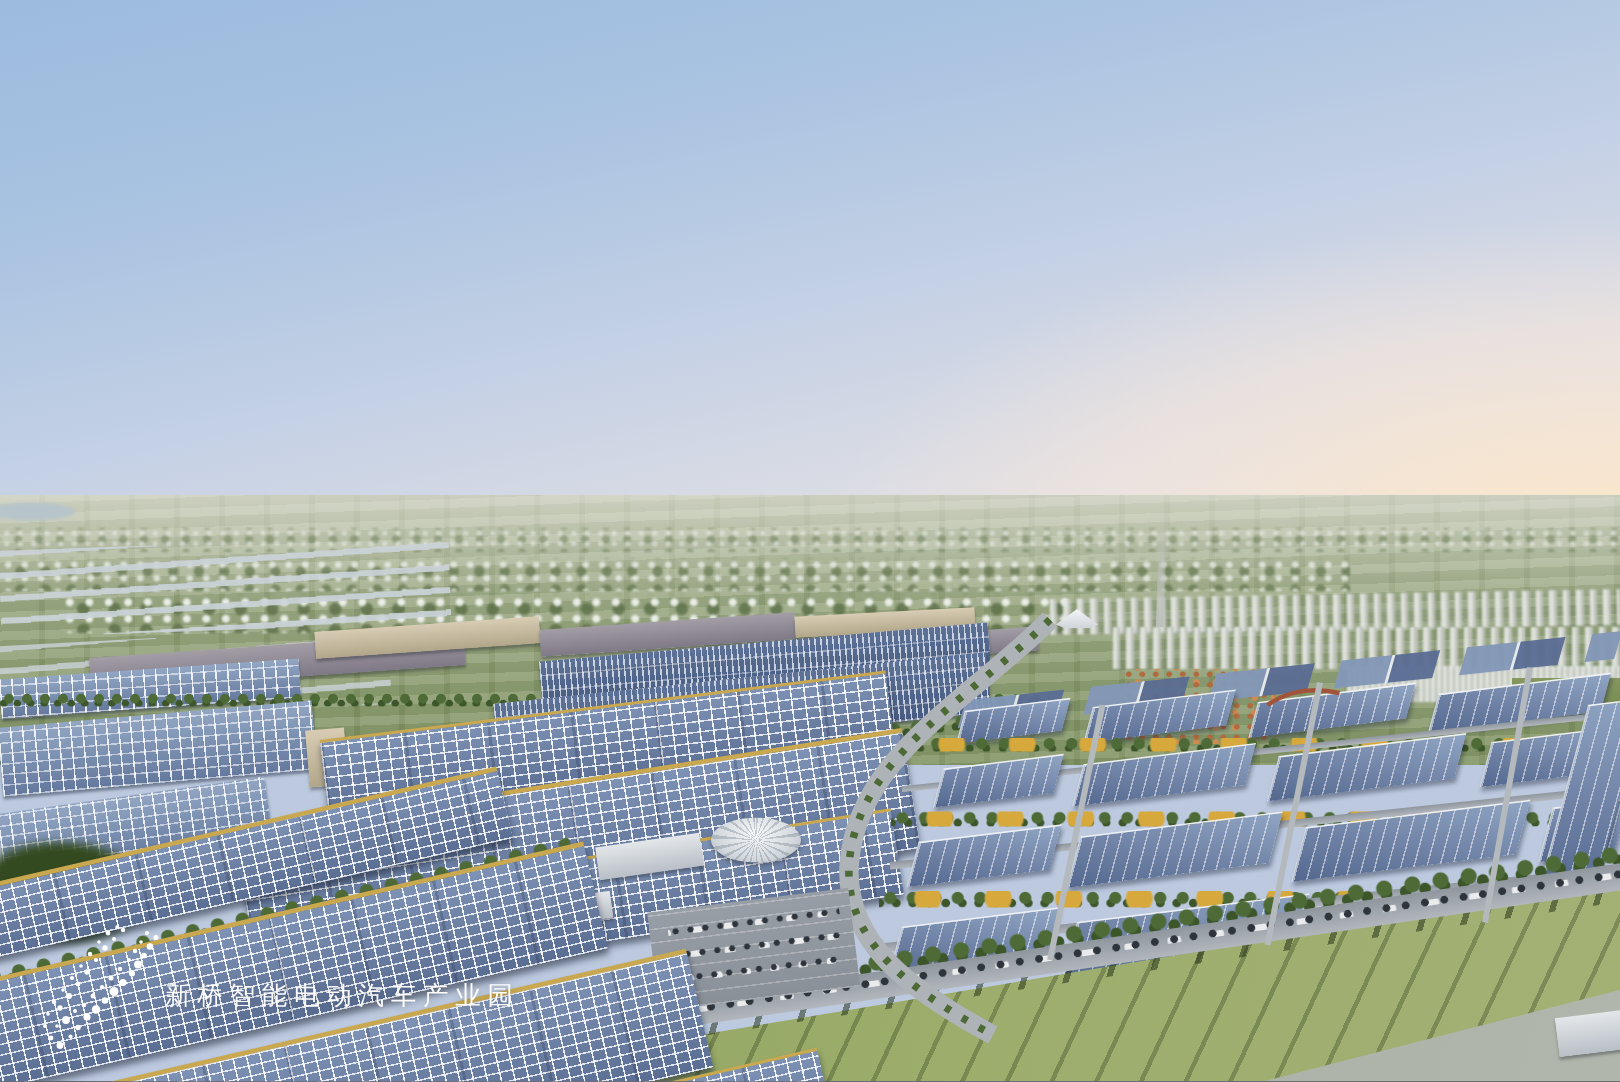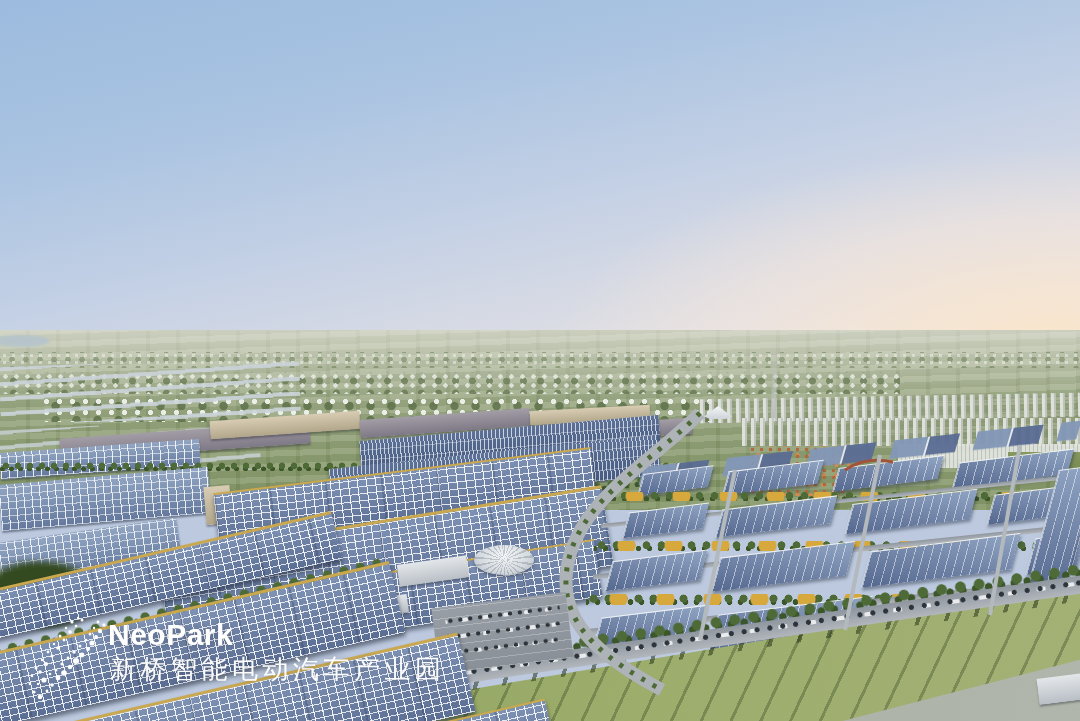--- a/index.html
+++ b/index.html
@@ -91,21 +91,21 @@
       repeating-conic-gradient(rgba(120,132,144,.38) 0 5deg,rgba(0,0,0,0) 5deg 16deg),
       radial-gradient(ellipse at 50% 35%,#f6f8f9 0%,#d2d8dd 62%,#a9b1ba 100%);
     box-shadow:0 2px 3px rgba(40,45,55,.45);}
   .canopy{background:linear-gradient(180deg,#f4f6f8,#cfd4d9);
     clip-path:polygon(50% 0,100% 80%,78% 100%,22% 100%,0 80%);box-shadow:0 1px 2px rgba(50,55,60,.5);}
   .shadowband{background:repeating-linear-gradient(115deg,rgba(28,42,16,.50) 0 4px,rgba(0,0,0,0) 4px 27px);}
   .darktrees{background:radial-gradient(ellipse at 50% 50%,#33491f 0 60%,rgba(0,0,0,0) 75%);filter:blur(2px);}
   
   .logo-word{color:#fff;font-size:30px;font-weight:700;letter-spacing:.5px;
     text-shadow:0 1px 8px rgba(0,0,0,.28);}
-  .logo-sub{color:rgba(255,255,255,.97);font-size:26px;font-weight:400;letter-spacing:4.5px;
+  .logo-sub{color:rgba(255,255,255,.97);font-size:17px;font-weight:400;letter-spacing:4.5px;
     text-shadow:0 1px 8px rgba(0,0,0,.28);white-space:nowrap;}
 </style>
 </head>
 <body>
 
 <div class="canvas" aria-label="Aerial dawn rendering of NeoPark, the Xinqiao intelligent electric-vehicle industrial park: rows of factory halls and warehouses topped with rooftop solar panels, tree-lined boulevards with cars, a foreground lawn, and distant farmland and white city blocks under a blue-to-pink morning sky.">
 
   <div class="px sky"></div>
 
   <div class="px farfield"></div>
@@ -244,17 +244,16 @@
           <circle cx="12" cy="60" r="1.8"></circle>
           <circle cx="18" cy="52" r="2.0"></circle>
         <circle cx="24" cy="44" r="1.6"></circle>
           <circle cx="30" cy="36" r="1.8"></circle>
           <circle cx="36" cy="28" r="1.4"></circle>
         <circle cx="42" cy="20" r="1.8"></circle>
           <circle cx="48" cy="14" r="1.3"></circle>
           <circle cx="54" cy="8" r="1.5"></circle>
       </g>
     </svg>
-    <div class="logo-word" style="position:absolute;left:80px;top:10px;">NeoPark</div>
     <div class="logo-sub" style="position:absolute;left:82px;top:44px;">新桥智能电动汽车产业园</div>
   </div>
 
 </div>
 
 </body></html>

